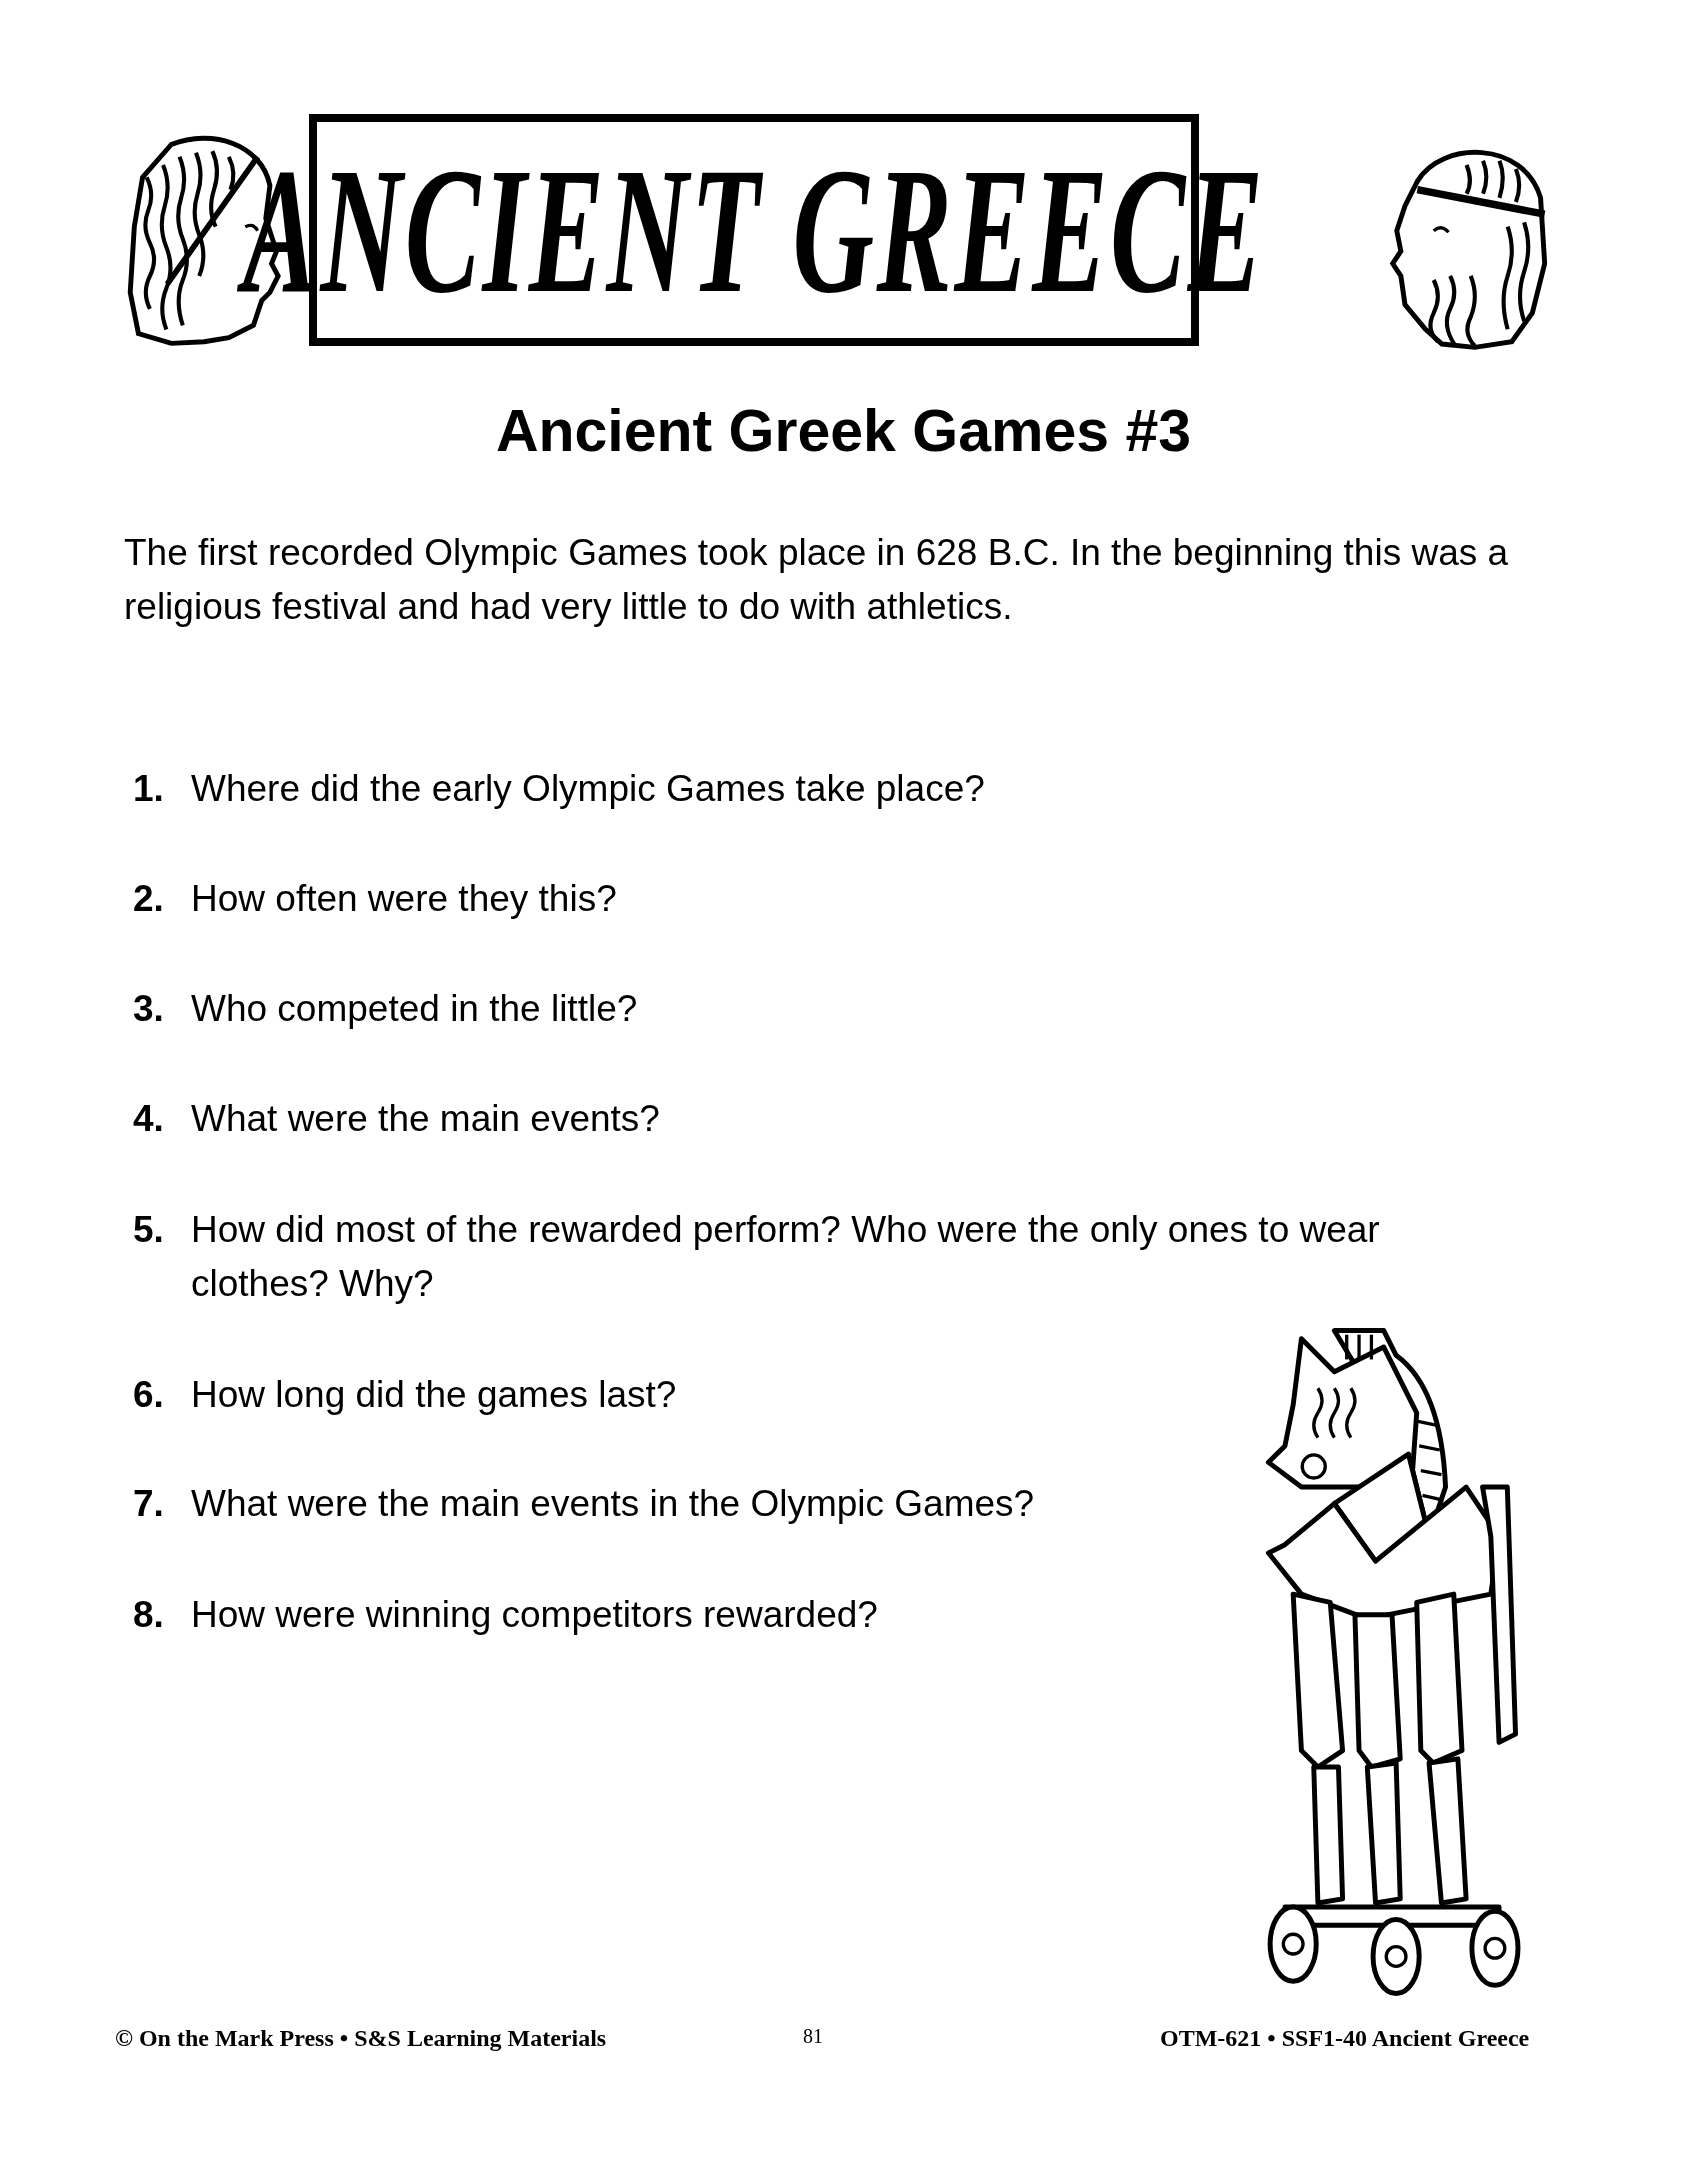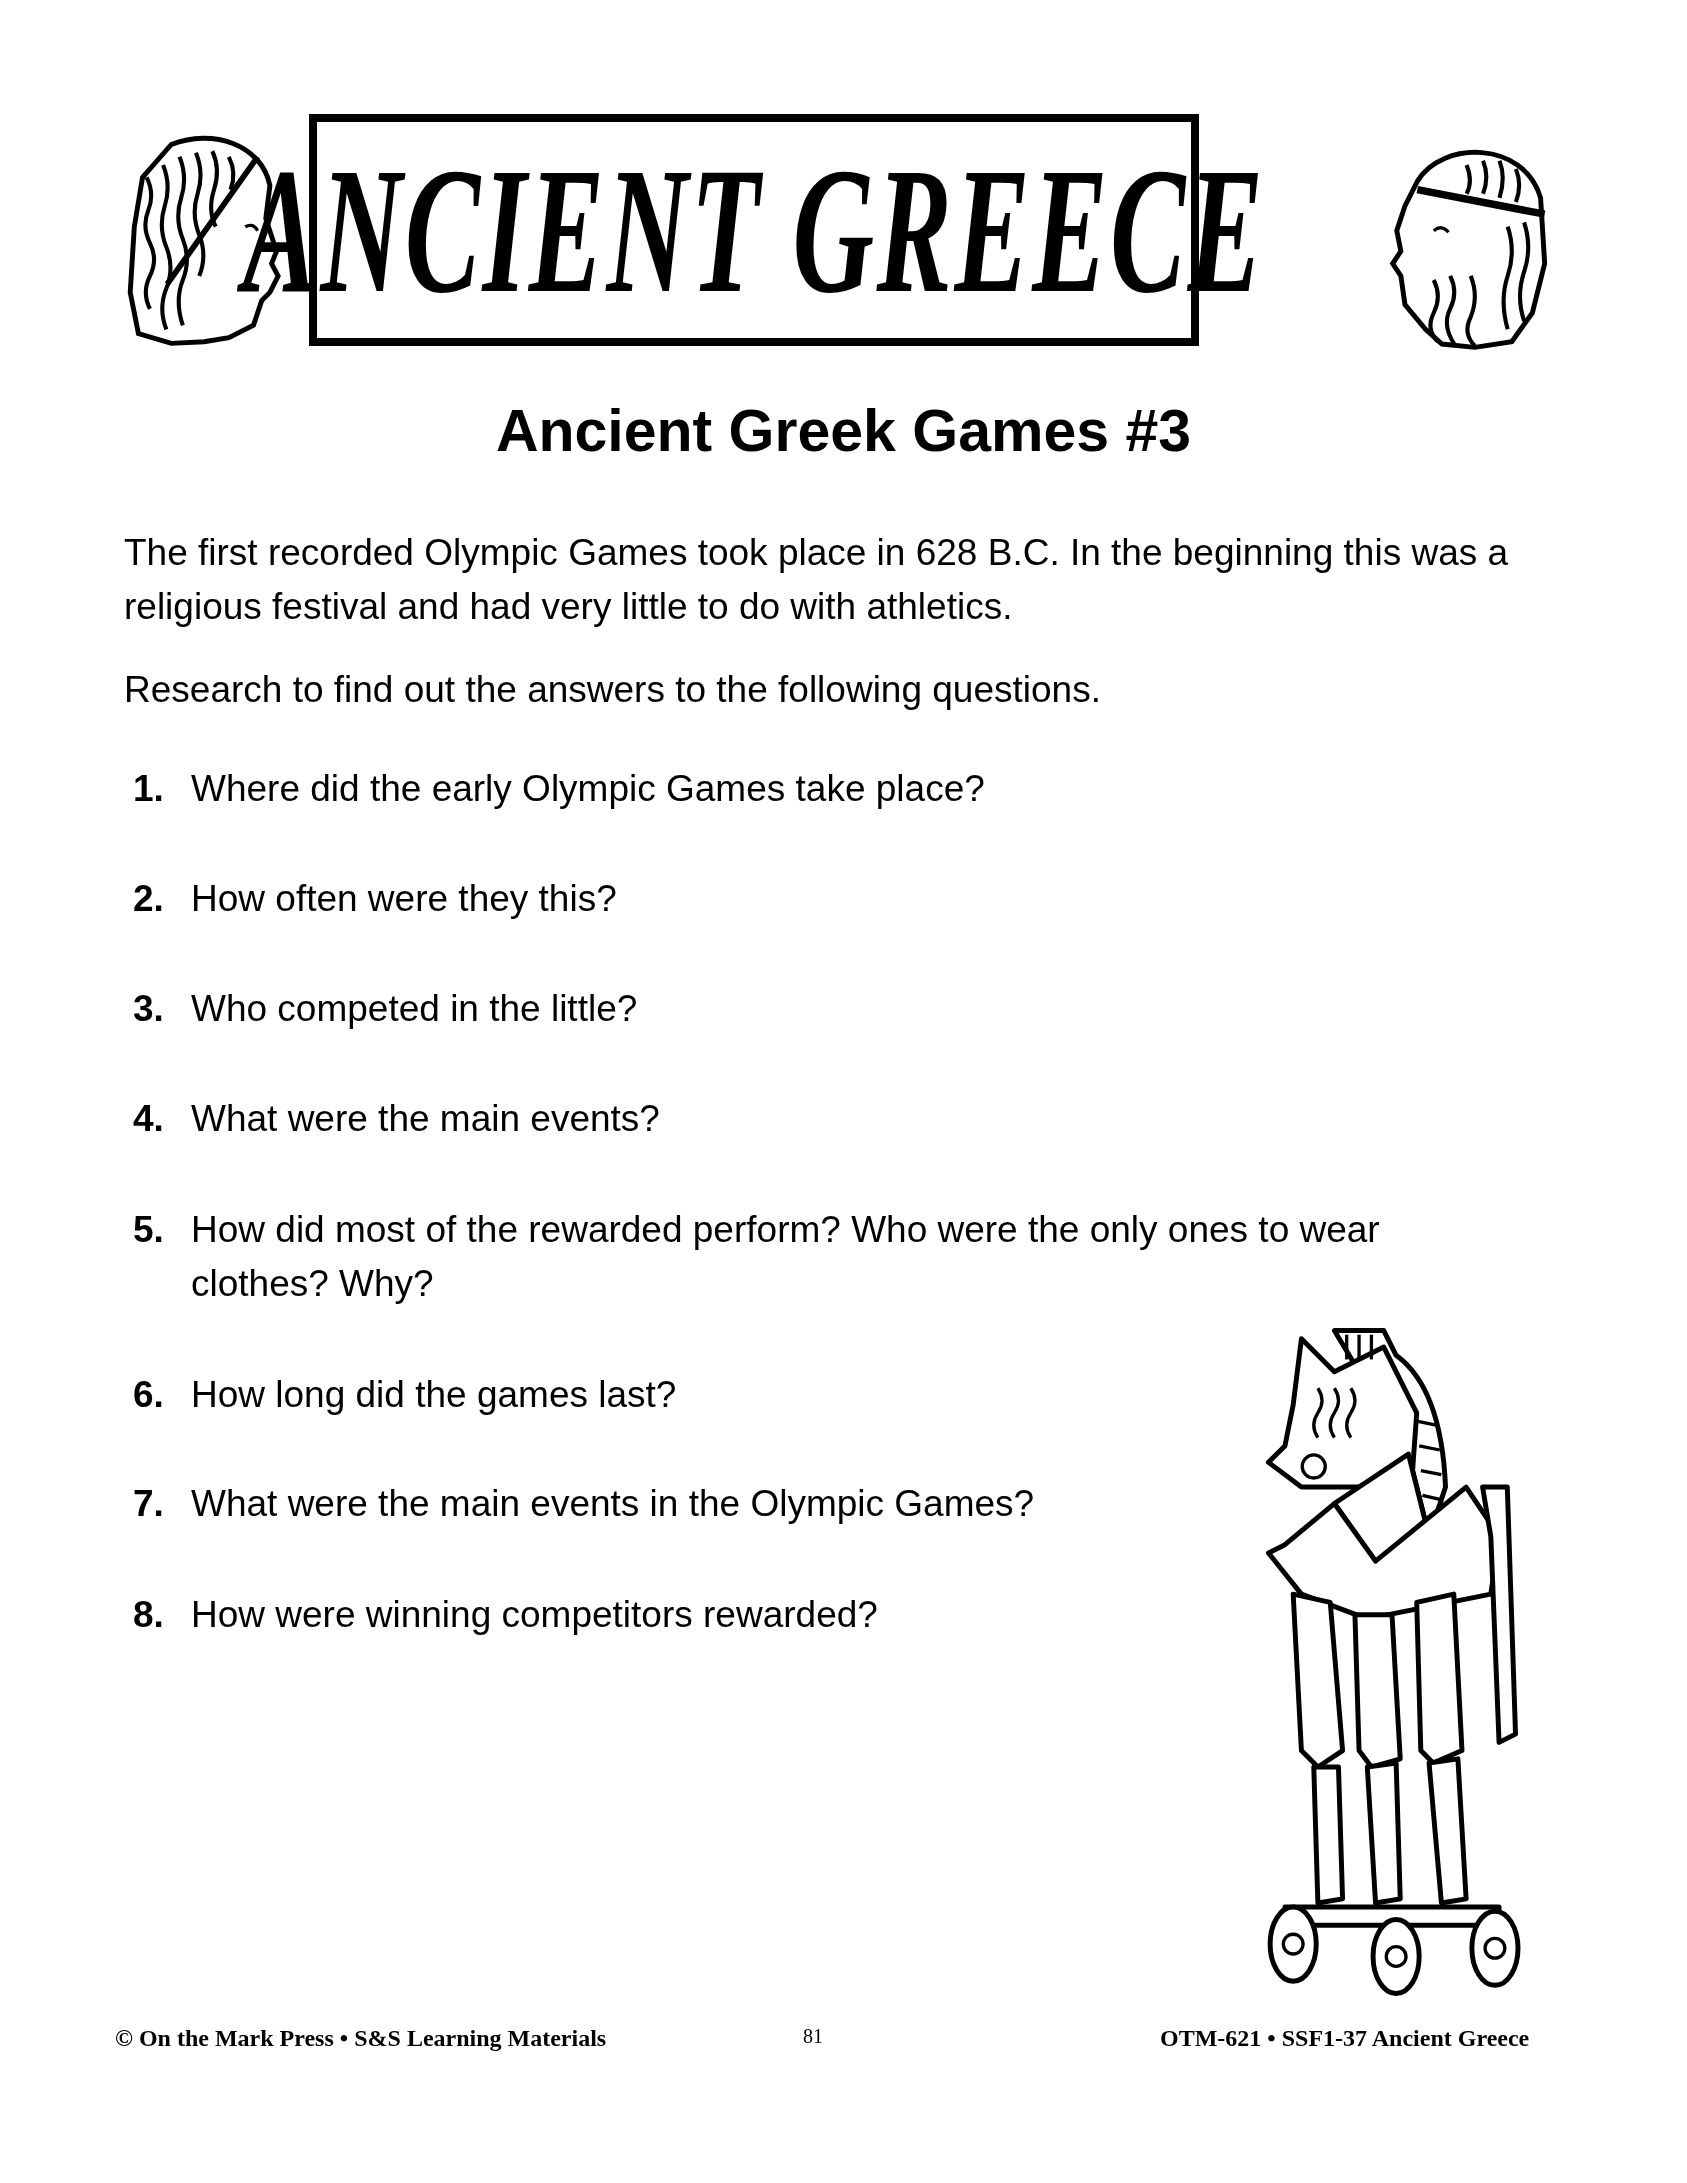--- a/index.html
+++ b/index.html
@@ -89,21 +89,20 @@
       <path d="M80 180 Q90 200 80 220 Q70 240 85 255"></path>
       <path d="M100 175 Q110 195 100 215 Q90 235 105 258"></path>
       <path d="M125 175 Q135 200 125 225 Q115 245 130 260"></path>
     </g>
     <path d="M80 120 Q90 112 98 122" stroke="#000" stroke-width="4" fill="none"></path>
   </svg>
 
   <div class="title">Ancient Greek Games #3</div>
 
   <div class="body-text intro">The first recorded Olympic Games took place in 628 B.C.  In the beginning this was a religious festival and had very little to do with athletics.</div>
-  <div class="body-text instruction">Research to find out the answers to the following questions.</div>
 
   <div class="question" style="top:762px;">
     <span class="q-num">1.</span>
     <span class="q-text">Where did the early Olympic Games take place?</span>
   </div>
   <div class="question" style="top:872px;">
     <span class="q-num">2.</span>
     <span class="q-text">How often were they this?</span>
   </div>
   <div class="question" style="top:982px;">
@@ -170,15 +169,15 @@
         <path d="M207 210 L228 215"></path>
       <circle cx="75" cy="175" r="14"></circle>
       <circle cx="50" cy="755" r="12"></circle>
         <circle cx="175" cy="770" r="12"></circle>
         <circle cx="295" cy="760" r="12"></circle>
     </g>
   </svg>
 
   <div class="footer footer-left">© On the Mark Press • S&amp;S Learning Materials</div>
   <div class="footer footer-center">81</div>
-  <div class="footer footer-right">OTM-621 • SSF1-37 Ancient Greece</div>
+  <div class="footer footer-right">OTM-621 • SSF1-40 Ancient Greece</div>
 </div>
 
 
 </body></html>

